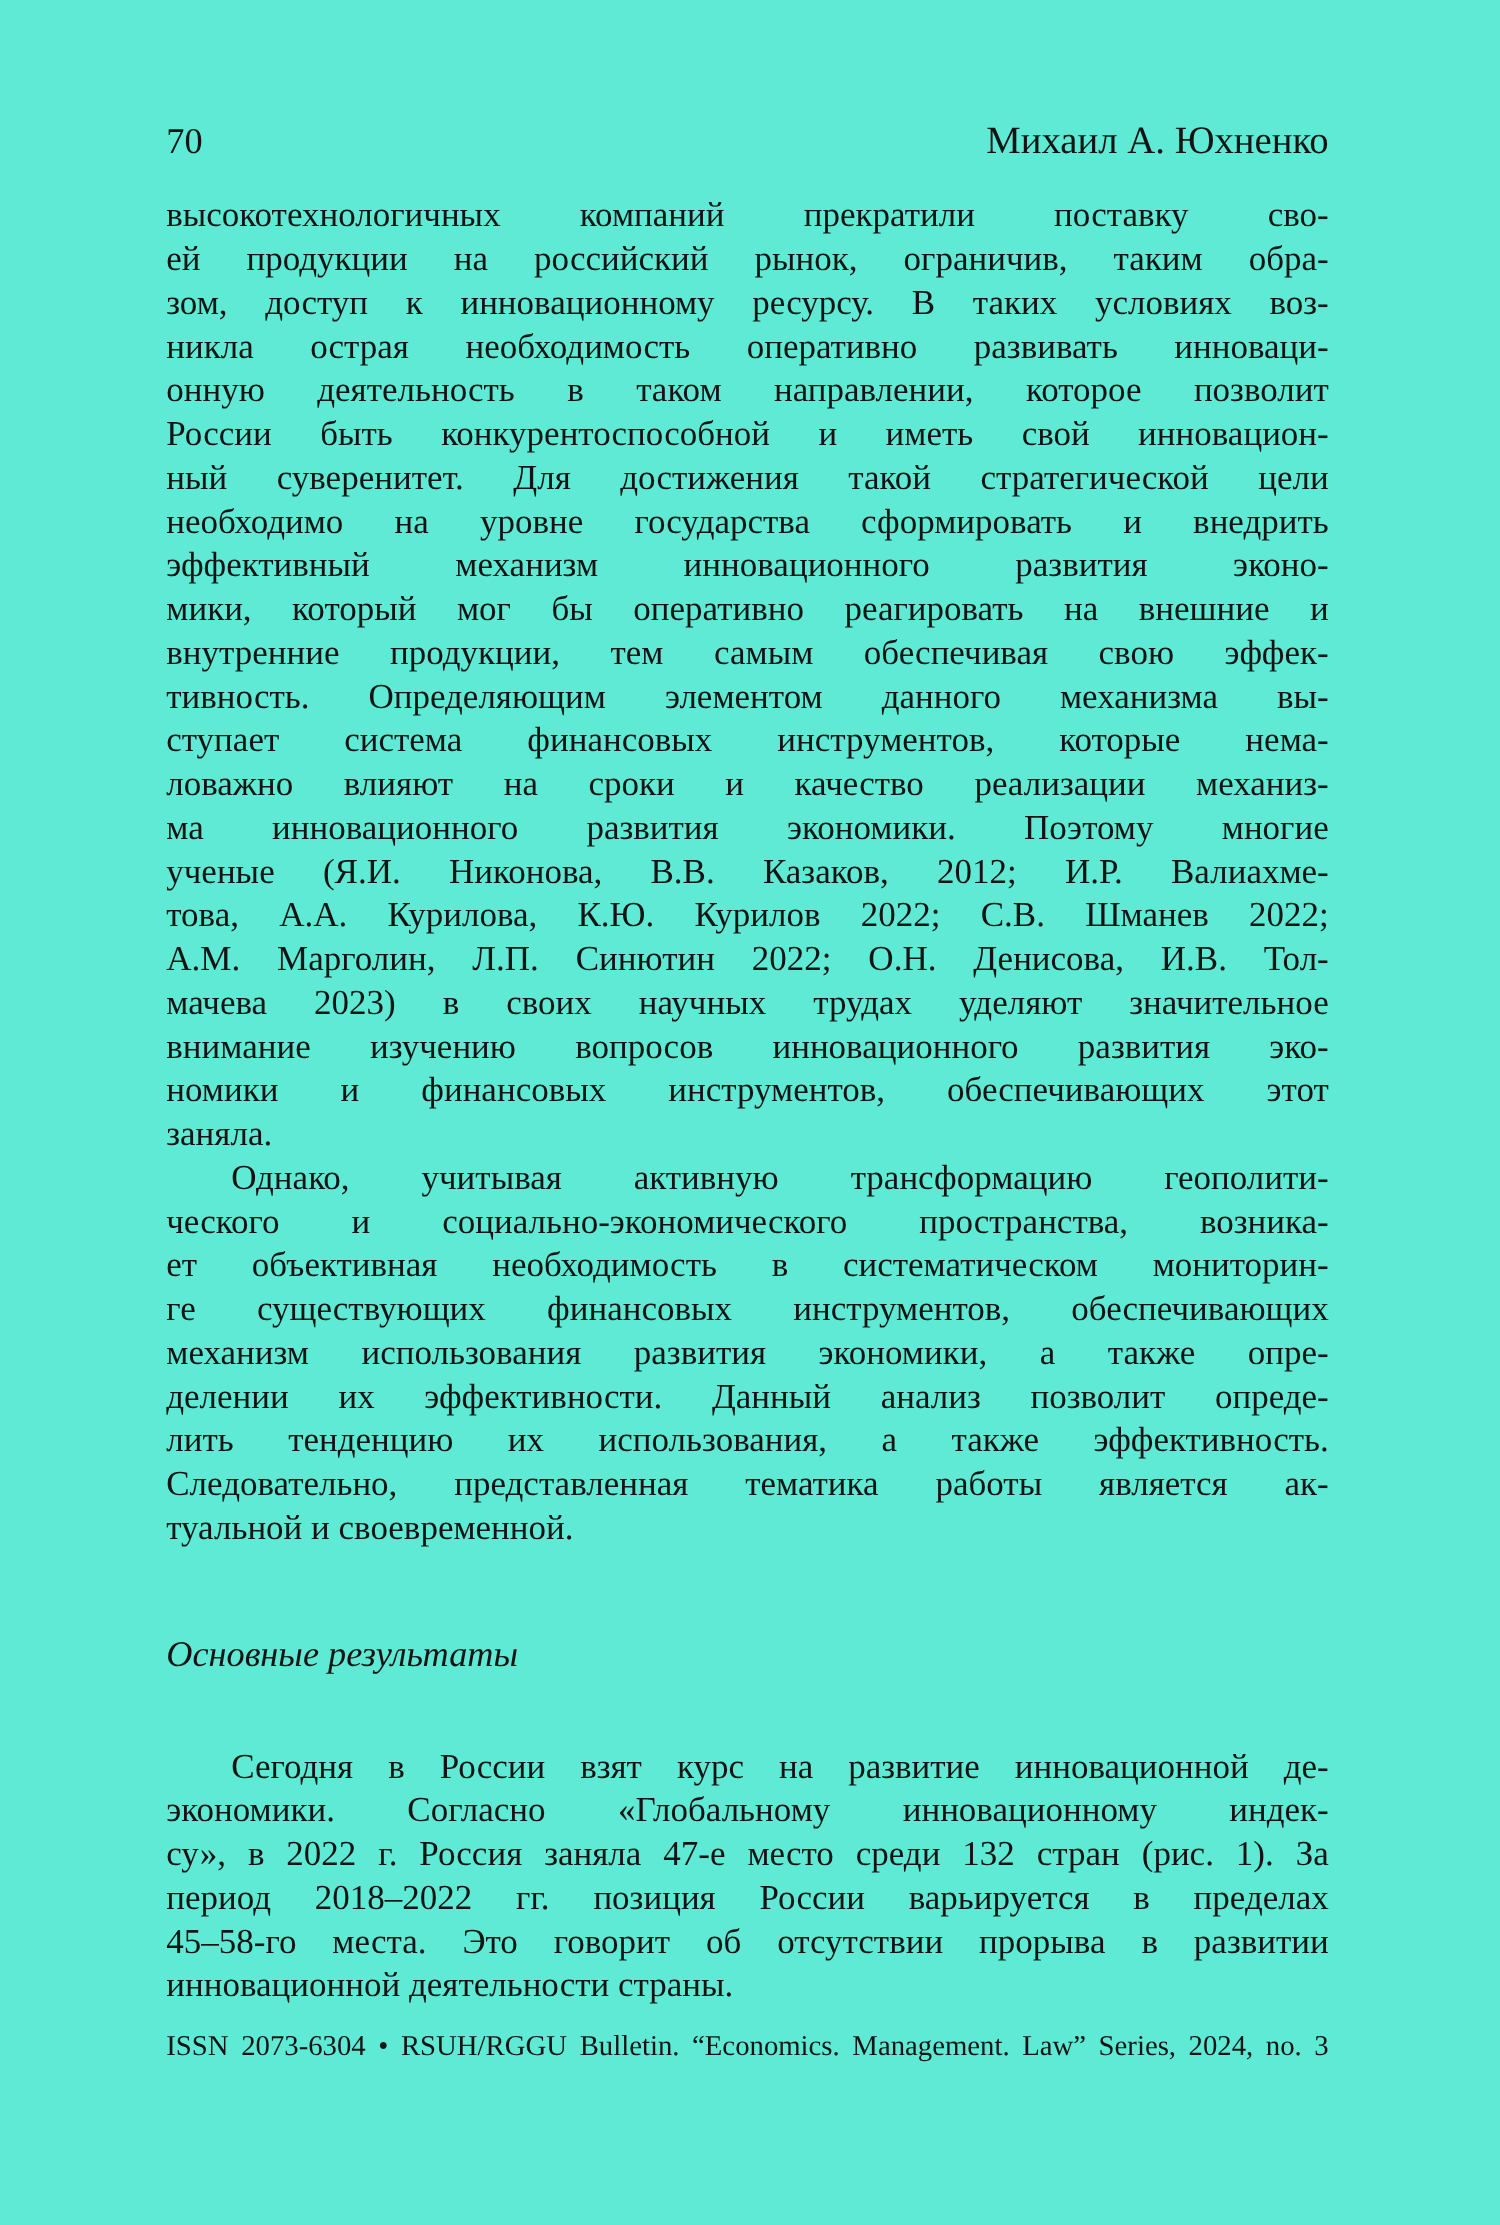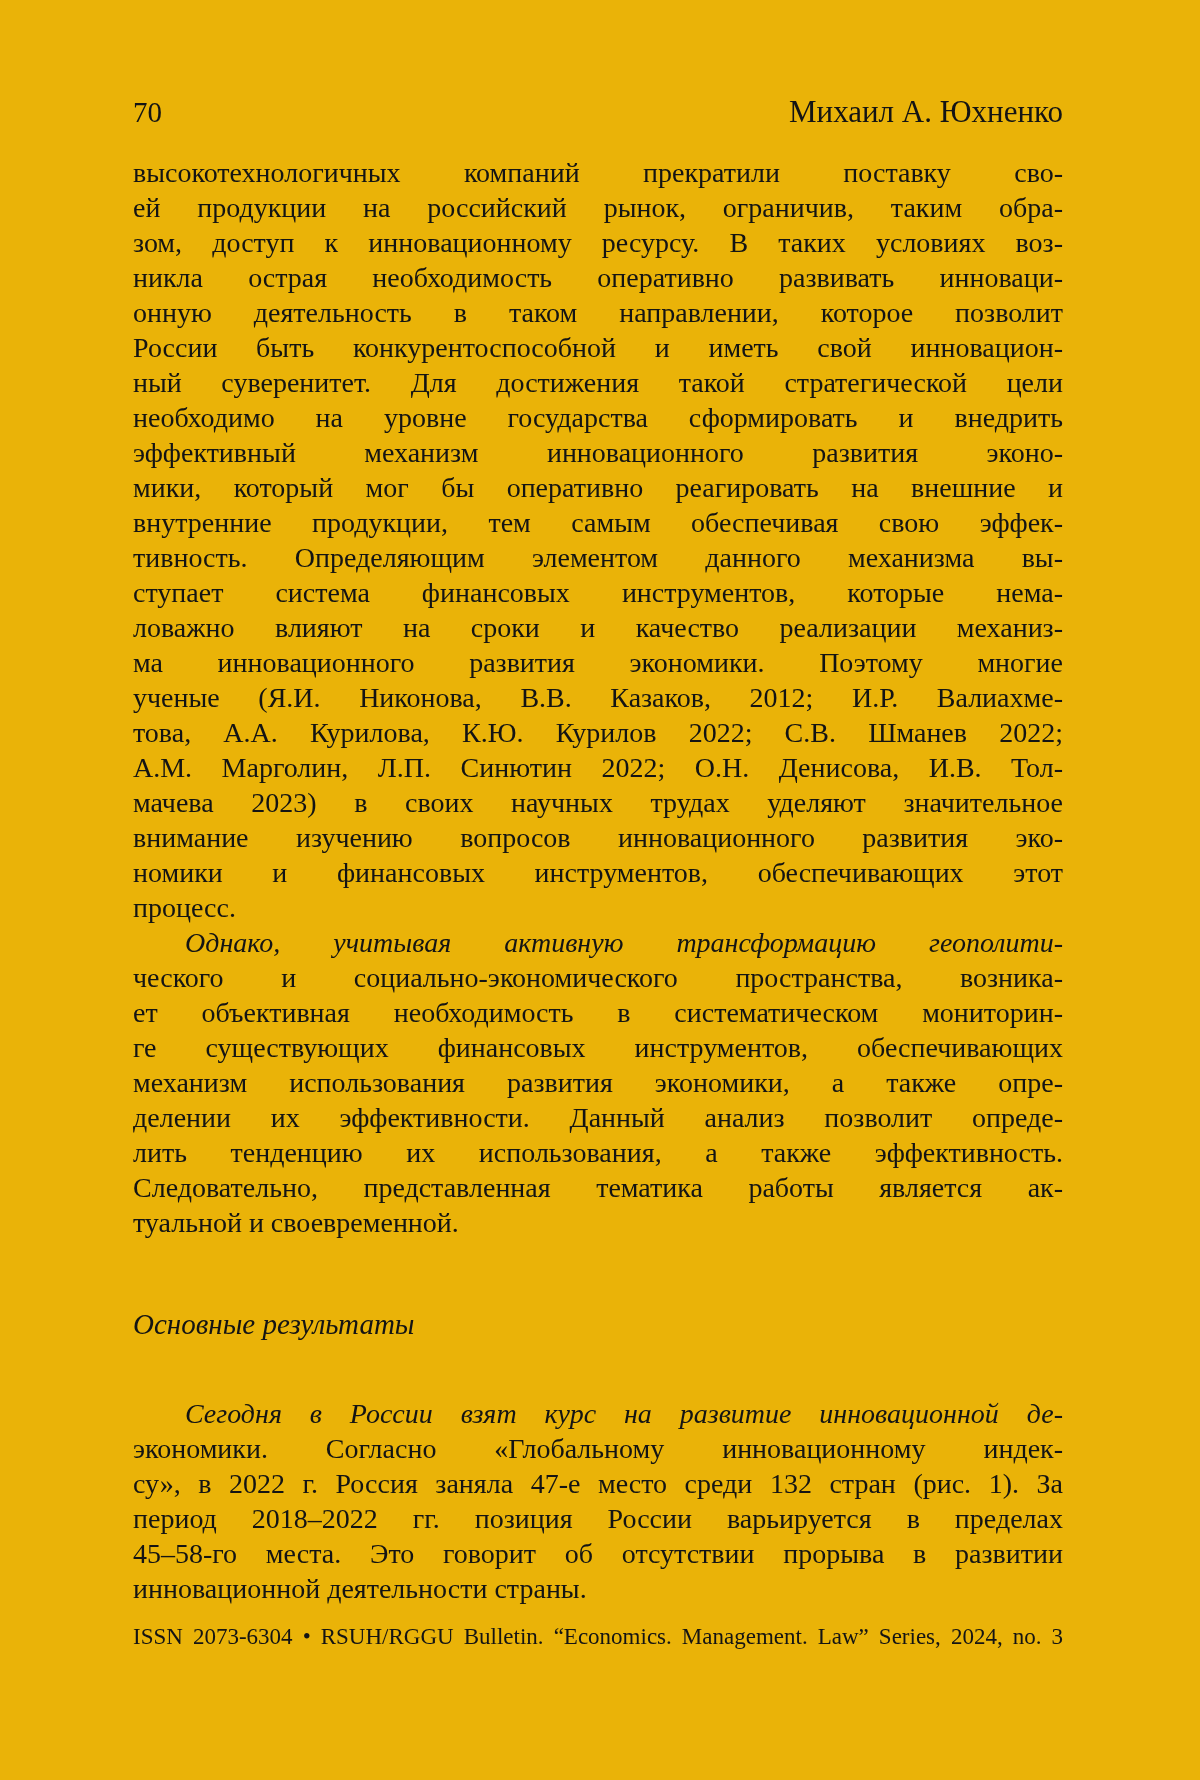--- a/index.html
+++ b/index.html
@@ -5,21 +5,21 @@
   html, body {
     margin: 0;
     padding: 0;
     background: #e8e8e8;
   }
   .page {
     position: relative;
     width: 1200px;
     height: 1780px;
     margin: 0 auto;
-    background: #eab308;
+    background: #5eead4;
     color: #141414;
     font-family: "Liberation Serif", "DejaVu Serif", serif;
     overflow: hidden;
     box-sizing: border-box;
     padding: 96px 137px 0 133px;
   }
   .running-header {
     display: flex;
     justify-content: space-between;
     align-items: baseline;
@@ -45,21 +45,20 @@
     text-align: justify;
     text-align-last: justify;
     white-space: normal;
     min-height: 35px;
   }
   .line.last {
     text-align-last: left;
   }
   .line.first-indent {
     padding-left: 52px;
-    font-style: italic;
   }
   .section-heading {
     font-style: italic;
     font-size: 29px;
     line-height: 36px;
     margin-top: 66px;
     margin-bottom: 54px;
   }
   .page-footer {
     margin-top: 17px;
@@ -98,21 +97,21 @@
         <div class="line">тивность. Определяющим элементом данного механизма вы-</div>
         <div class="line">ступает система финансовых инструментов, которые нема-</div>
         <div class="line">ловажно влияют на сроки и качество реализации механиз-</div>
         <div class="line">ма инновационного развития экономики. Поэтому многие</div>
         <div class="line">ученые (Я.И. Никонова, В.В. Казаков, 2012; И.Р. Валиахме-</div>
         <div class="line">това, А.А. Курилова, К.Ю. Курилов 2022; С.В. Шманев 2022;</div>
         <div class="line">А.М. Марголин, Л.П. Синютин 2022; О.Н. Денисова, И.В. Тол-</div>
         <div class="line">мачева 2023) в своих научных трудах уделяют значительное</div>
         <div class="line">внимание изучению вопросов инновационного развития эко-</div>
         <div class="line">номики и финансовых инструментов, обеспечивающих этот</div>
-        <div class="line last">процесс.</div>
+        <div class="line last">заняла.</div>
       </div>
       <div class="paragraph">
         <div class="line first-indent">Однако, учитывая активную трансформацию геополити-</div>
         <div class="line">ческого и социально-экономического пространства, возника-</div>
         <div class="line">ет объективная необходимость в систематическом мониторин-</div>
         <div class="line">ге существующих финансовых инструментов, обеспечивающих</div>
         <div class="line">механизм использования развития экономики, а также опре-</div>
         <div class="line">делении их эффективности. Данный анализ позволит опреде-</div>
         <div class="line">лить тенденцию их использования, а также эффективность.</div>
         <div class="line">Следовательно, представленная тематика работы является ак-</div>

